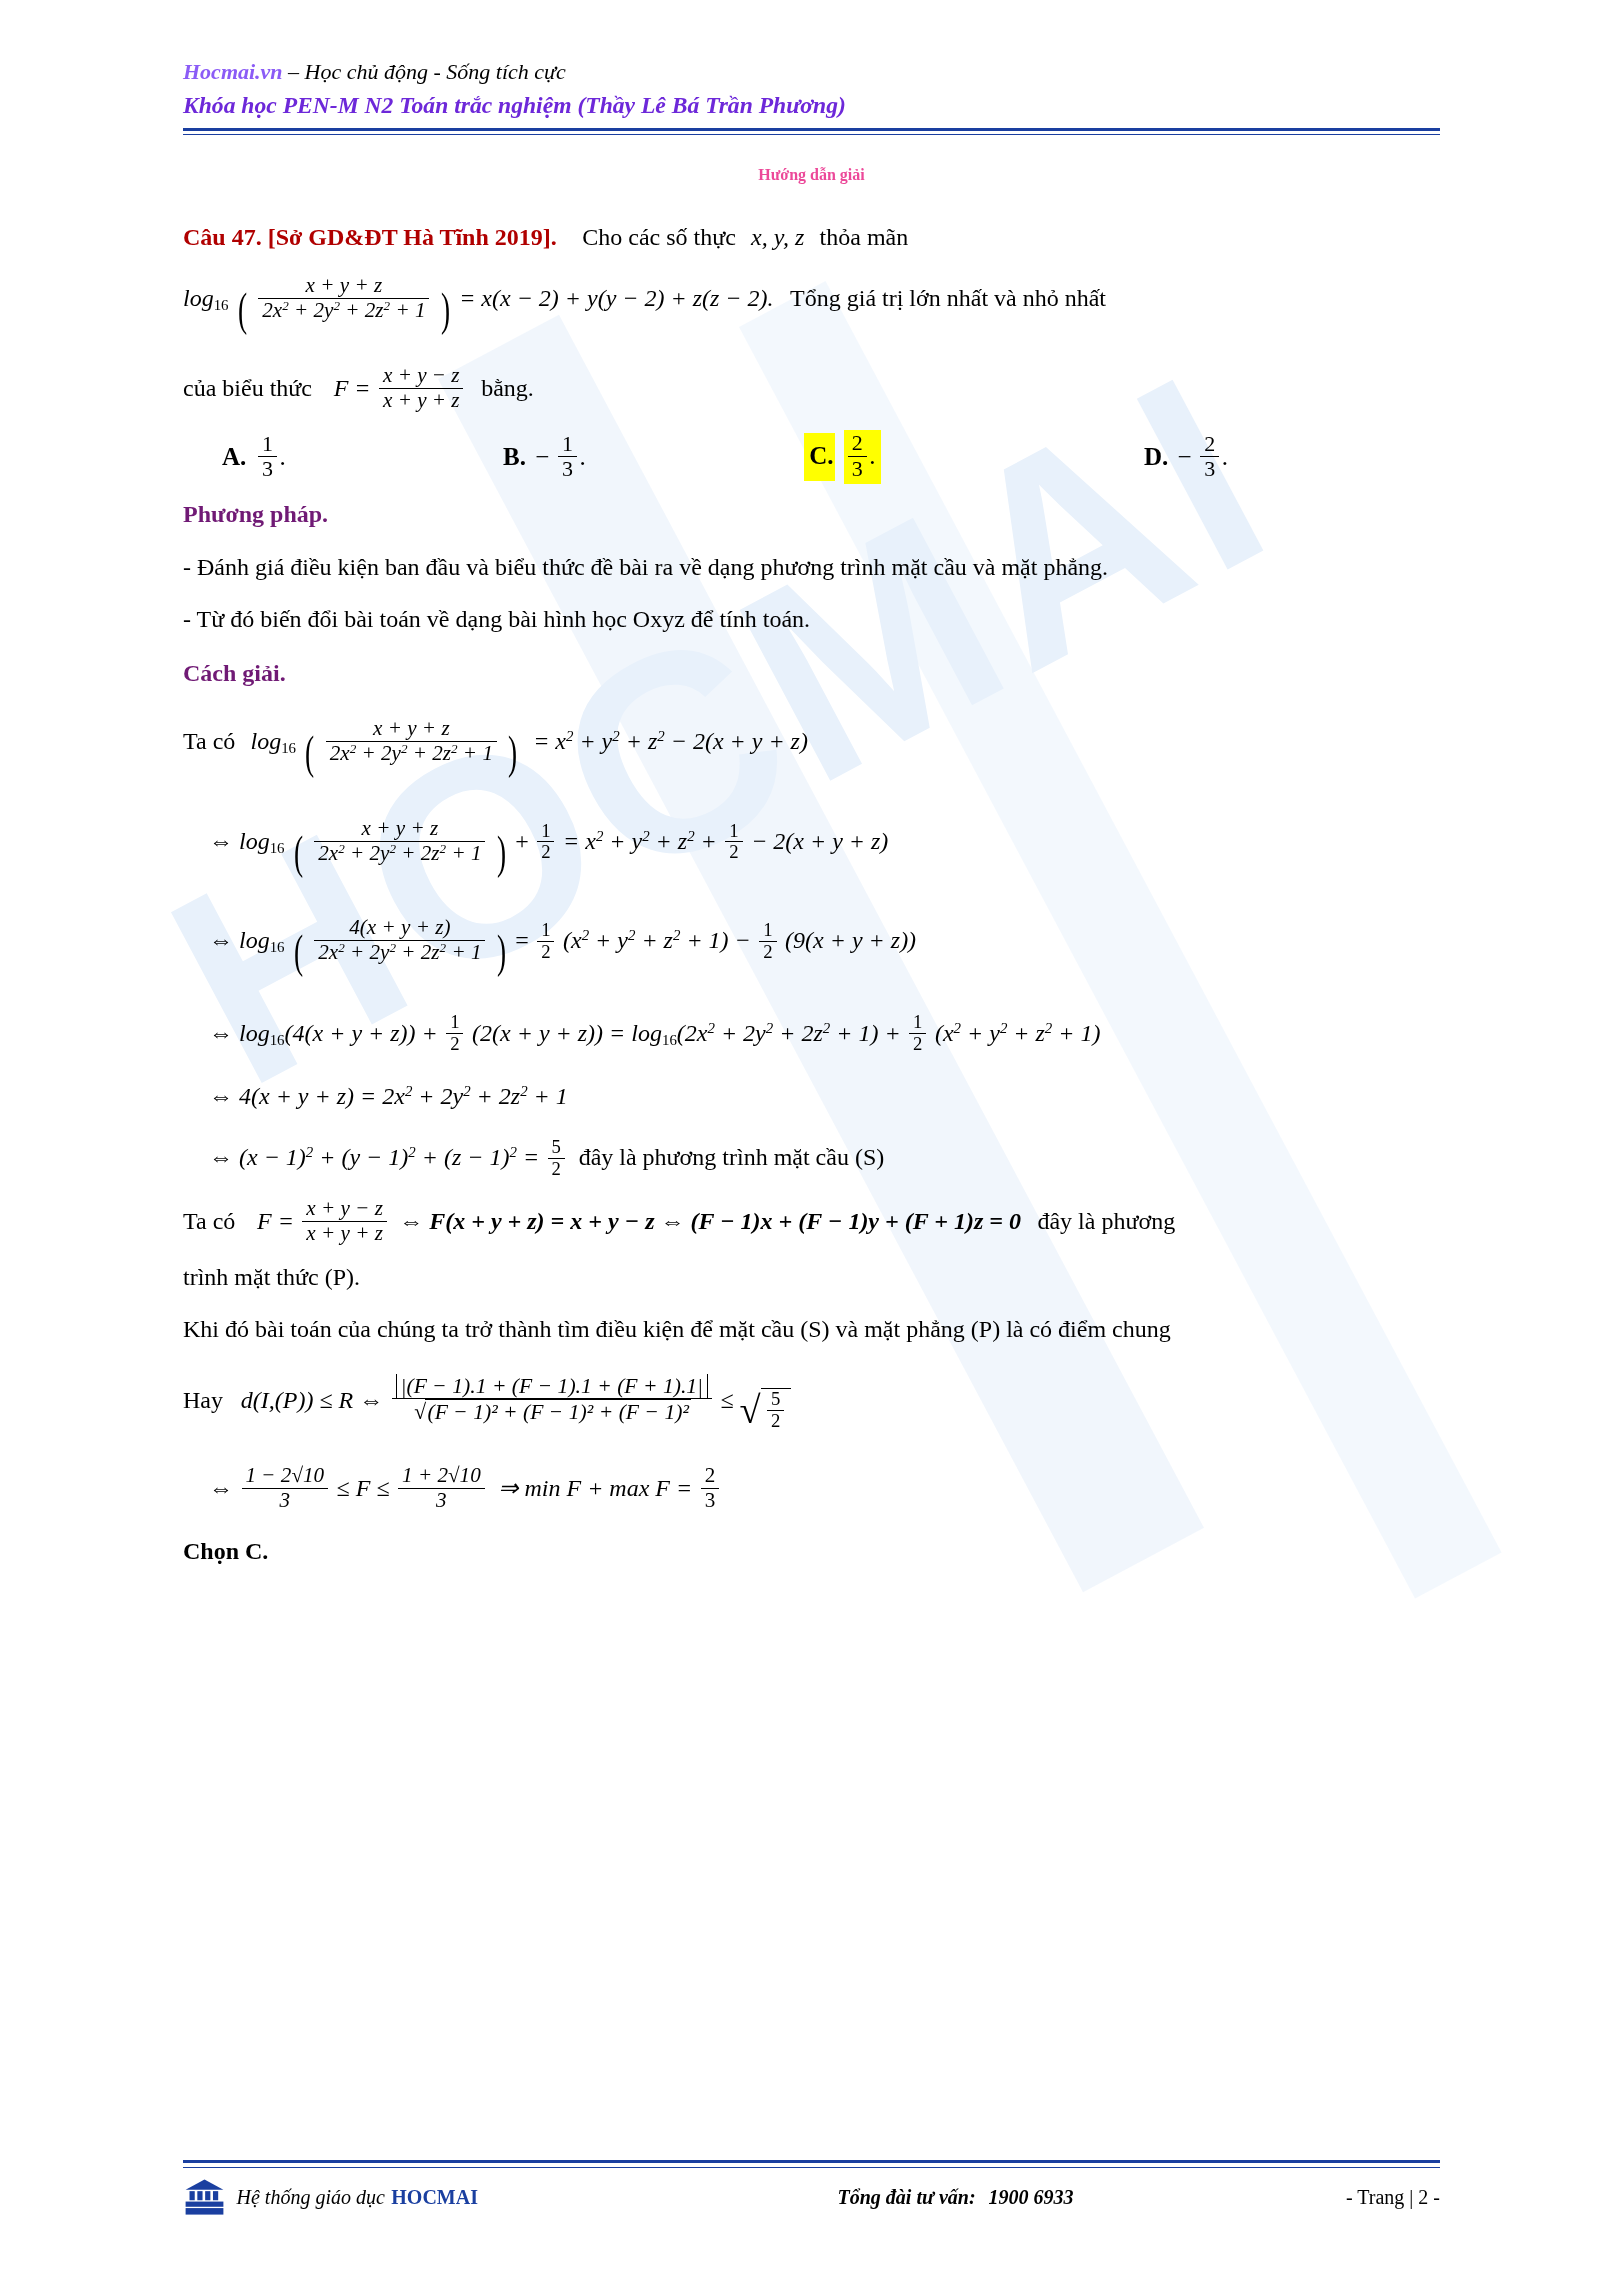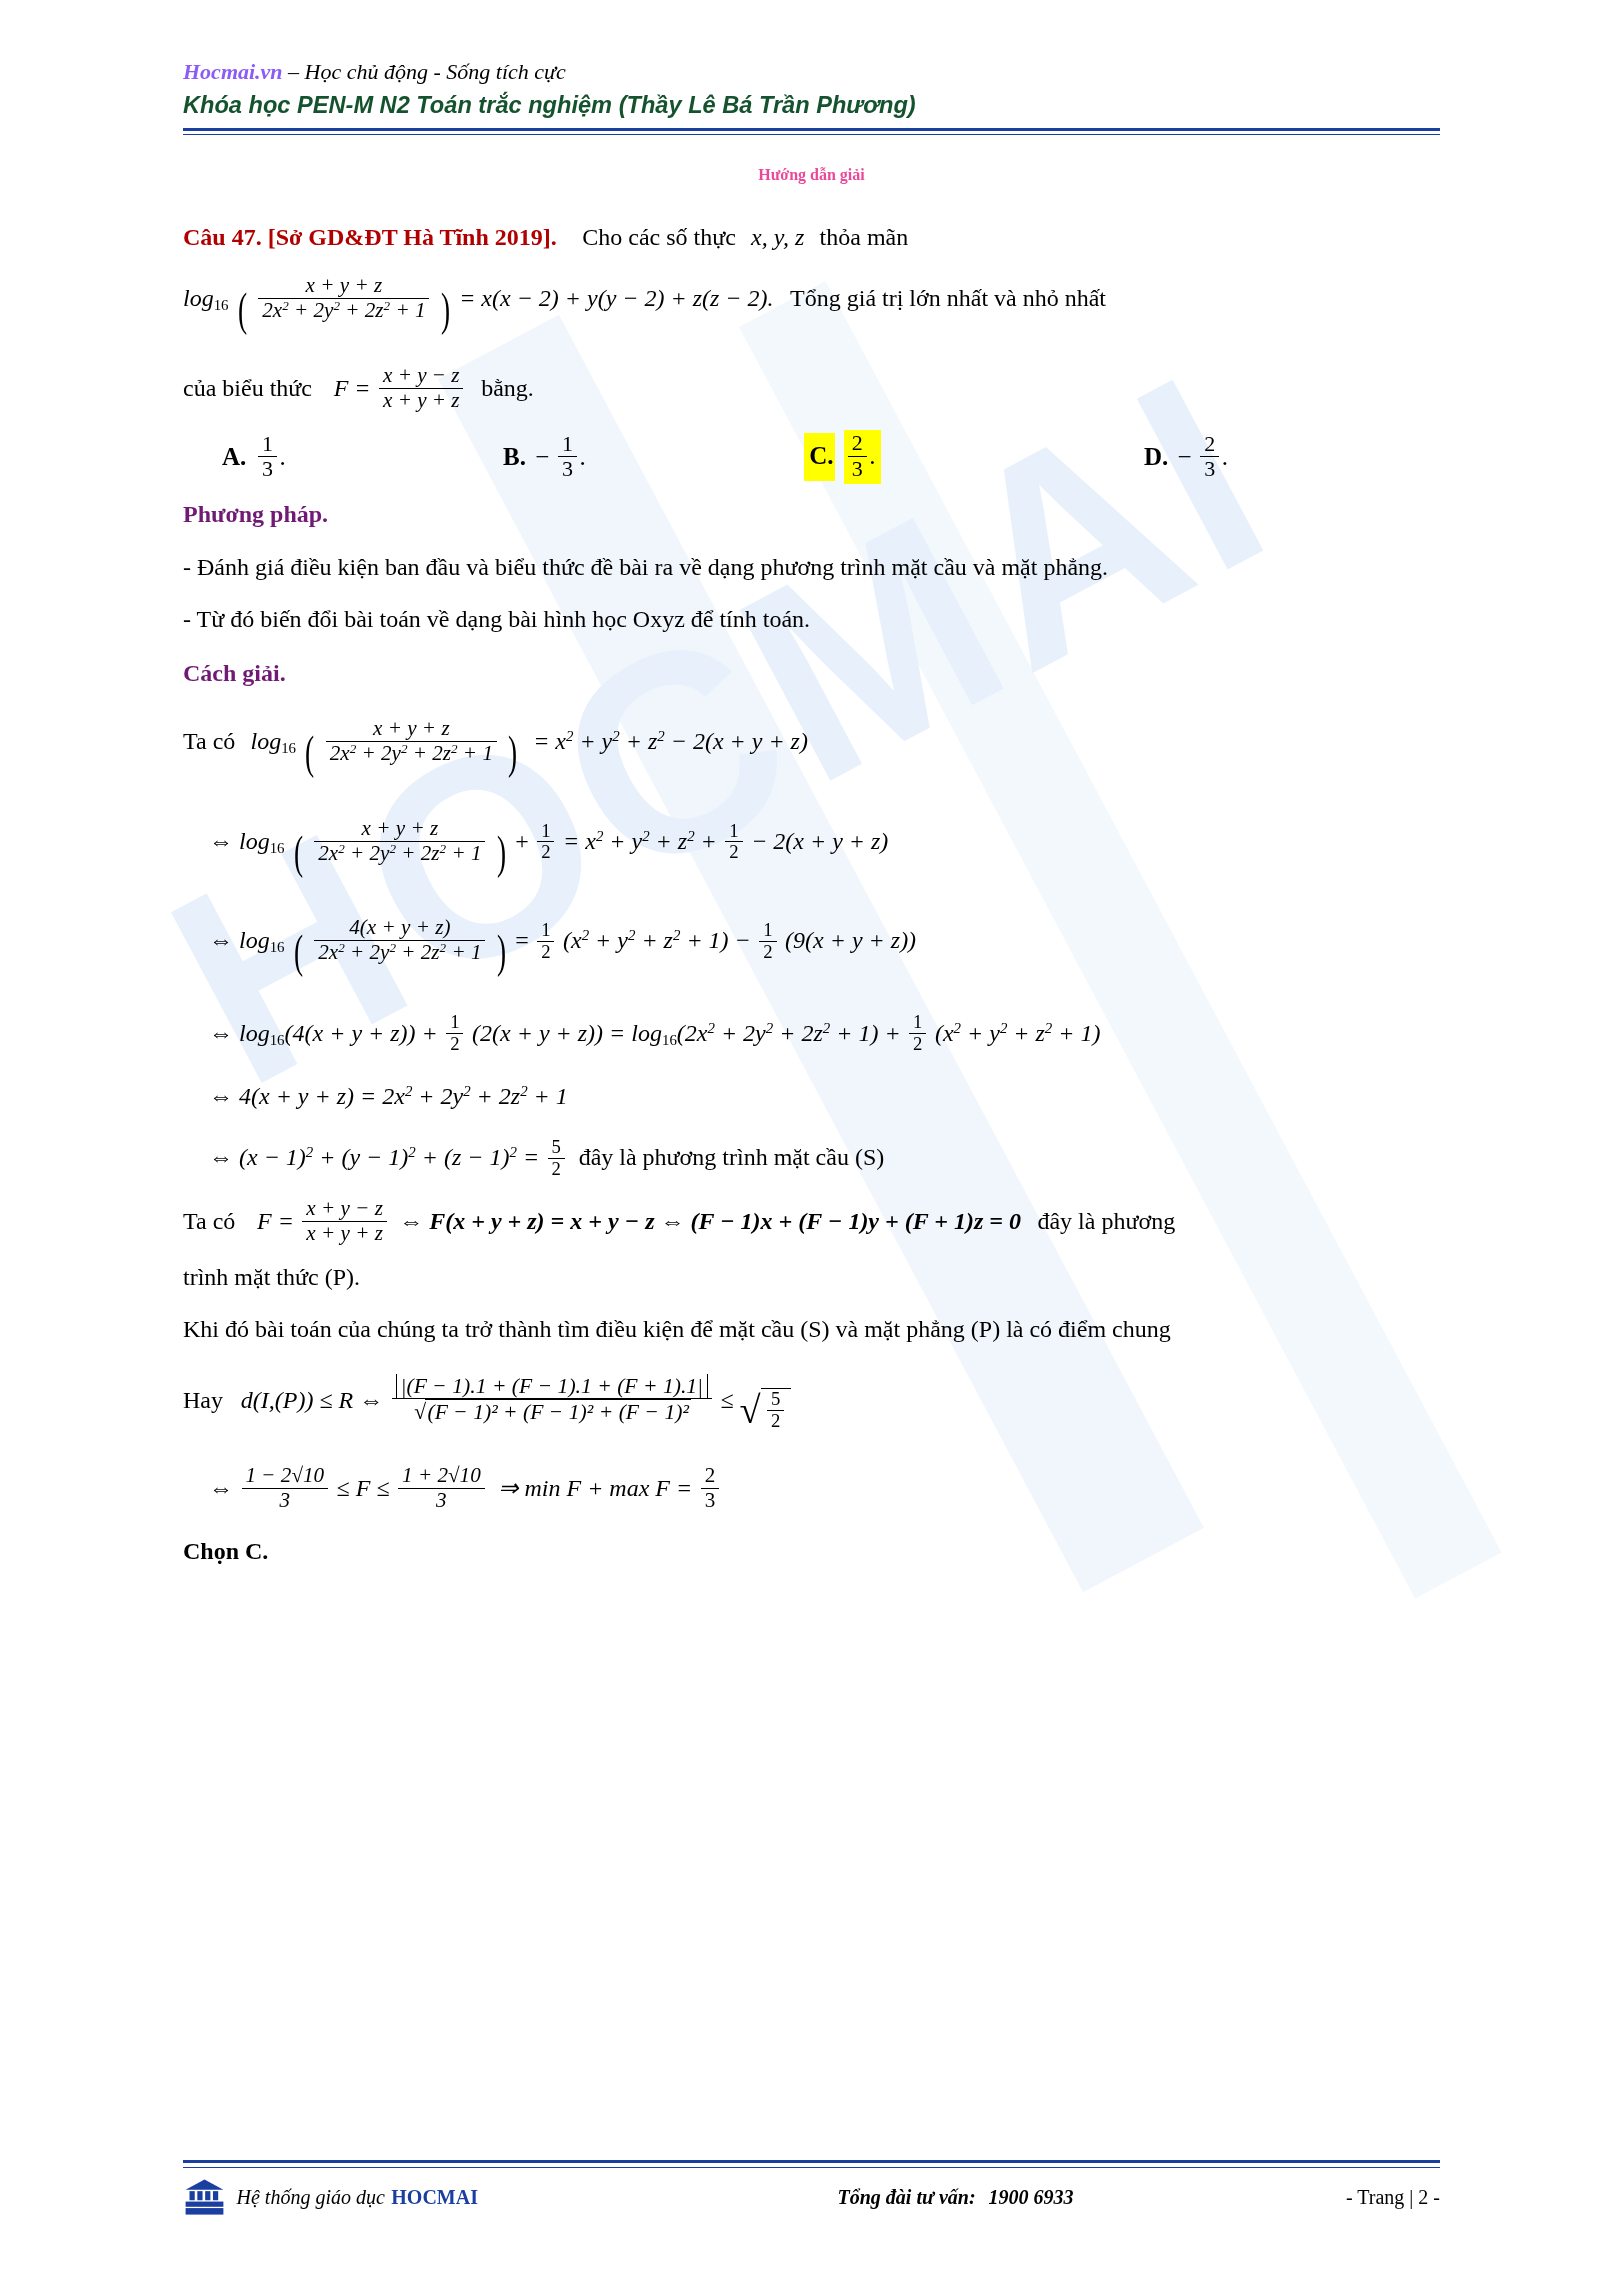--- a/index.html
+++ b/index.html
@@ -56,25 +56,25 @@
     padding: 59px 183px 0 183px;
   }
   .header-line1 {
     font-family: "Liberation Serif", serif;
     font-style: italic;
     font-size: 22px;
     color: #000;
   }
   .header-line1 b { color: #1a3fa0; font-style: italic; }
   .header-line2 {
-    font-family: Liberation Sans, sans-serif;
+    font-family: Liberation Serif, serif;
     font-style: italic;
     font-weight: bold;
     font-size: 23.6px;
-    color: #14532d;
+    color: #6d28d9;
     margin-top: 6.5px;
   }
   .rule-top {
     margin: 9.2px 183px 0 183px;
     border-top: 3.3px solid #1a3fa0;
     border-bottom: 1.3px solid #1a3fa0;
     height: 3.3px;
   }
 
   

